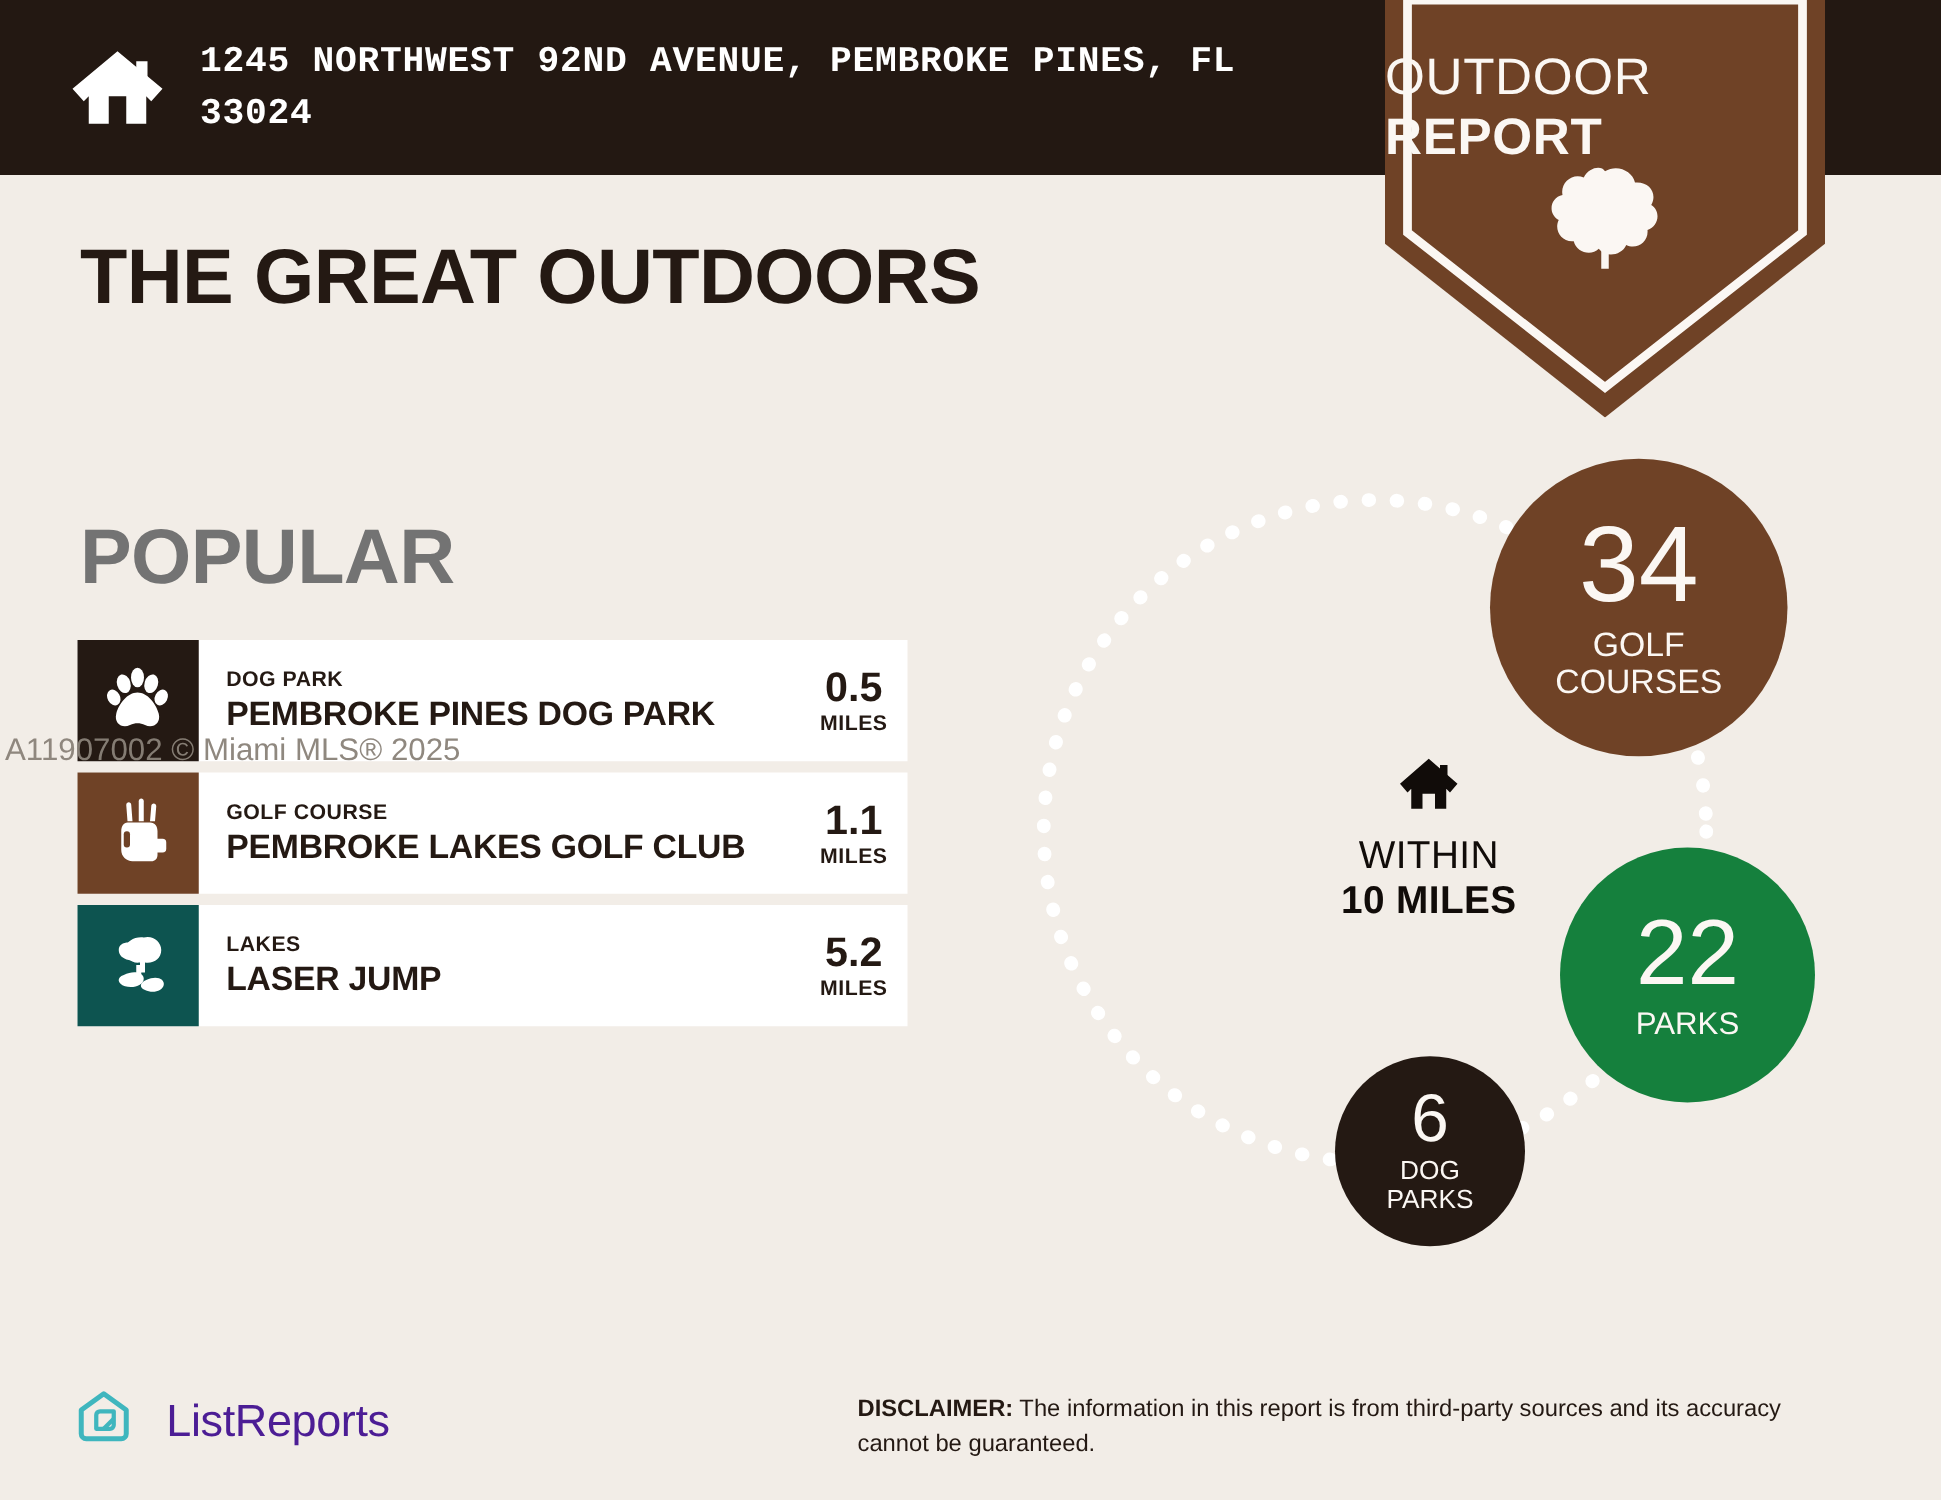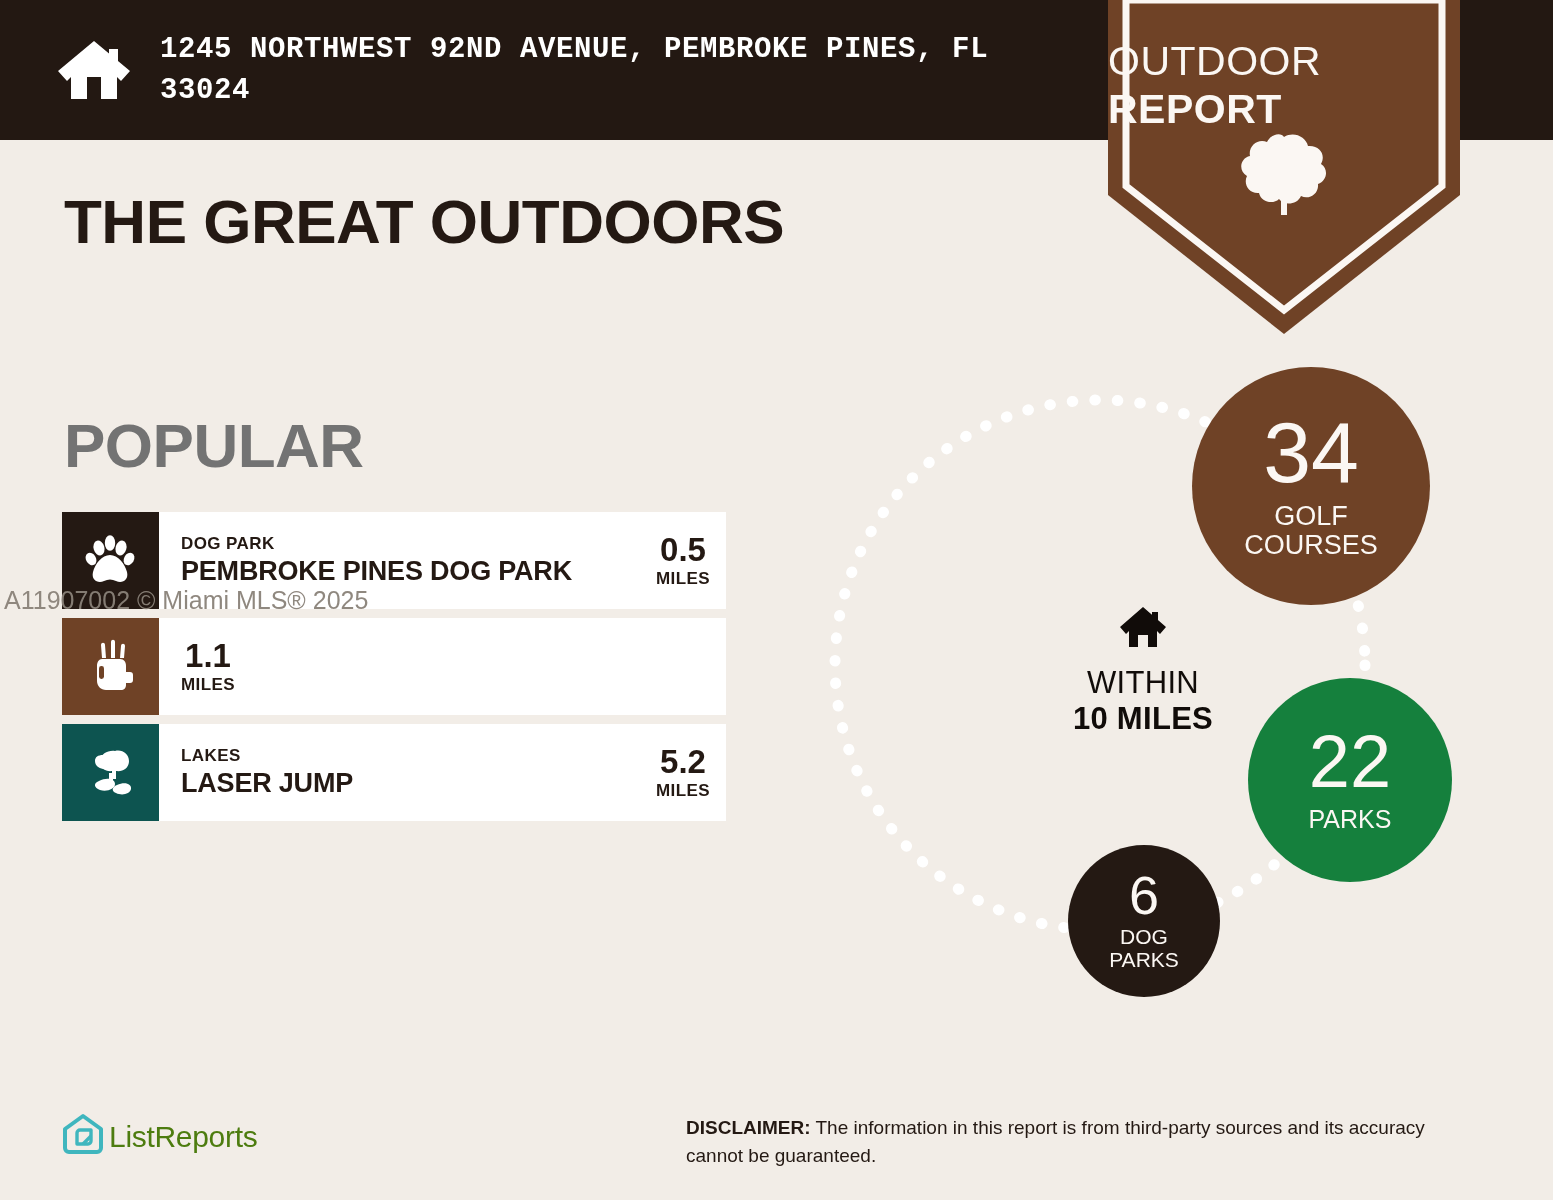--- a/index.html
+++ b/index.html
@@ -198,23 +198,23 @@
 
   
   .footer-logo {
     position: absolute;
     left: 60px; bottom: 38px;
     display: flex;
     align-items: center;
   }
   .footer-logo svg { width: 46px; height: 46px; }
   .footer-logo-text {
-    font-size: 30px;
-    color: #4d7c0f;
-    margin-left: 3px;
+    font-size: 36px;
+    color: #4c1d95;
+    margin-left: 27px;
     letter-spacing: -0.3px;
   }
   .disclaimer {
     position: absolute;
     left: 686px; bottom: 30px;
     width: 800px;
     font-size: 19px;
     color: #241913;
     line-height: 1.48;
   }
@@ -301,20 +301,24 @@
         <svg viewBox="0 0 52 52" xmlns="http://www.w3.org/2000/svg" fill="#FFFFFF">
           <path d="M16 6 c0 -3 4 -3 4 0 l1 13 l-4 0 z"></path>
           <path d="M26 3 c0 -3 4 -3 4 0 l0 16 l-4 0 z"></path>
           <path d="M36 7 c0 -3 4 -3 4 0 l-1 12 l-4 0 z"></path>
           <path d="M17 20 h18 c4 0 6 3 6 7 v6 h4 c2 0 3 1 3 3 v5 c0 2 -1 3 -3 3 h-4 v2 c0 3 -2 5 -5 5 h-15 c-5 0 -9 -4 -9 -9 v-15 c0 -4 2 -7 5 -7 z"></path>
           <rect x="14" y="27" width="5" height="13" rx="2.4" fill="#6F4226"></rect>
         </svg>
       </span>
     </div>
     <div class="poi-body">
+      <div>
+        <div class="poi-cat">GOLF COURSE</div>
+        <div class="poi-name">PEMBROKE LAKES GOLF CLUB</div>
+      </div>
       <div class="poi-dist">
         <div class="poi-dist-num">1.1</div>
         <div class="poi-dist-unit">MILES</div>
       </div>
     </div>
   </div>
 
   <div class="poi-row">
     <div class="poi-icon" style="background:#0D5450">
       <span>

